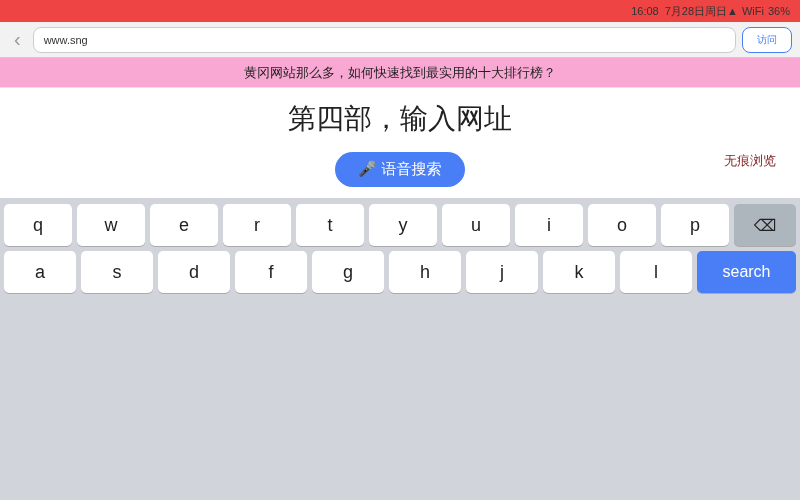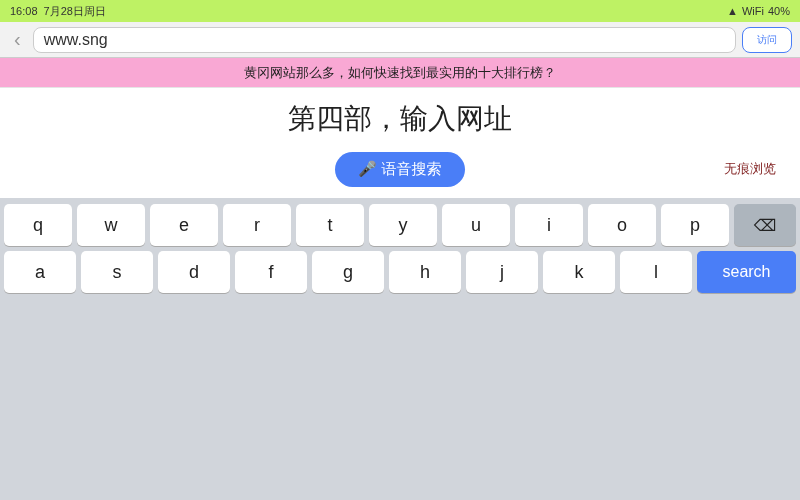--- a/index.html
+++ b/index.html
@@ -6,29 +6,28 @@
     body {
       width: 800px;
       height: 500px;
       overflow: hidden;
       font-family: -apple-system, "PingFang SC", "Helvetica Neue", Arial, sans-serif;
       background: #d1d5db;
     }
 
     
     #status-bar {
-      background: #bef264;
+      background: #ef4444;
       height: 22px;
       display: flex;
       align-items: center;
-      justify-content: space-between;
+      justify-content: flex-end;
       padding: 0 10px;
       font-size: 11px;
       color: #333;
-      gap: 45px;
     }
     #status-left { display: flex; gap: 6px; align-items: center; }
     #status-right { display: flex; gap: 4px; align-items: center; font-size: 11px; }
 
     
     #browser-bar {
       background: #f2f2f2;
       height: 36px;
       display: flex;
       align-items: center;
@@ -44,21 +43,21 @@
     }
     #url-bar {
       flex: 1;
       background: #fff;
       border: 1px solid #ccc;
       border-radius: 8px;
       height: 26px;
       display: flex;
       align-items: center;
       padding: 0 10px;
-      font-size: 16px;
+      font-size: 11px;
       color: #333;
       overflow: hidden;
     }
     #visit-btn {
       background: #fff;
       border: 1.5px solid #4a7ef7;
       color: #4a7ef7;
       border-radius: 8px;
       height: 26px;
       padding: 0 14px;
@@ -109,21 +108,21 @@
     }
     #incognito-label {
       position: absolute;
       right: 24px;
       font-size: 13px;
       color: #7f1d1d;
     }
     #voice-row {
       width: 100%;
       display: flex;
-      align-items: center;
+      align-items: flex-start;
       justify-content: center;
       position: relative;
     }
 
     
     #keyboard {
       background: #d1d5db;
       padding: 6px 4px 4px 4px;
       display: flex;
       flex-direction: column;
@@ -181,21 +180,21 @@
 <body>
 
 <div id="status-bar">
   <div id="status-left">
     <span>16:08</span>
     <span>7月28日周日</span>
   </div>
   <div id="status-right">
     <span>▲</span>
     <span>WiFi</span>
-    <span>40%</span>
+    <span>36%</span>
   </div>
 </div>
 
 <div id="browser-bar">
   <span id="back-btn">‹</span>
   <div id="url-bar">
     <span>www.sng</span>
   </div>
   <button id="visit-btn">访问</button>
 </div>

